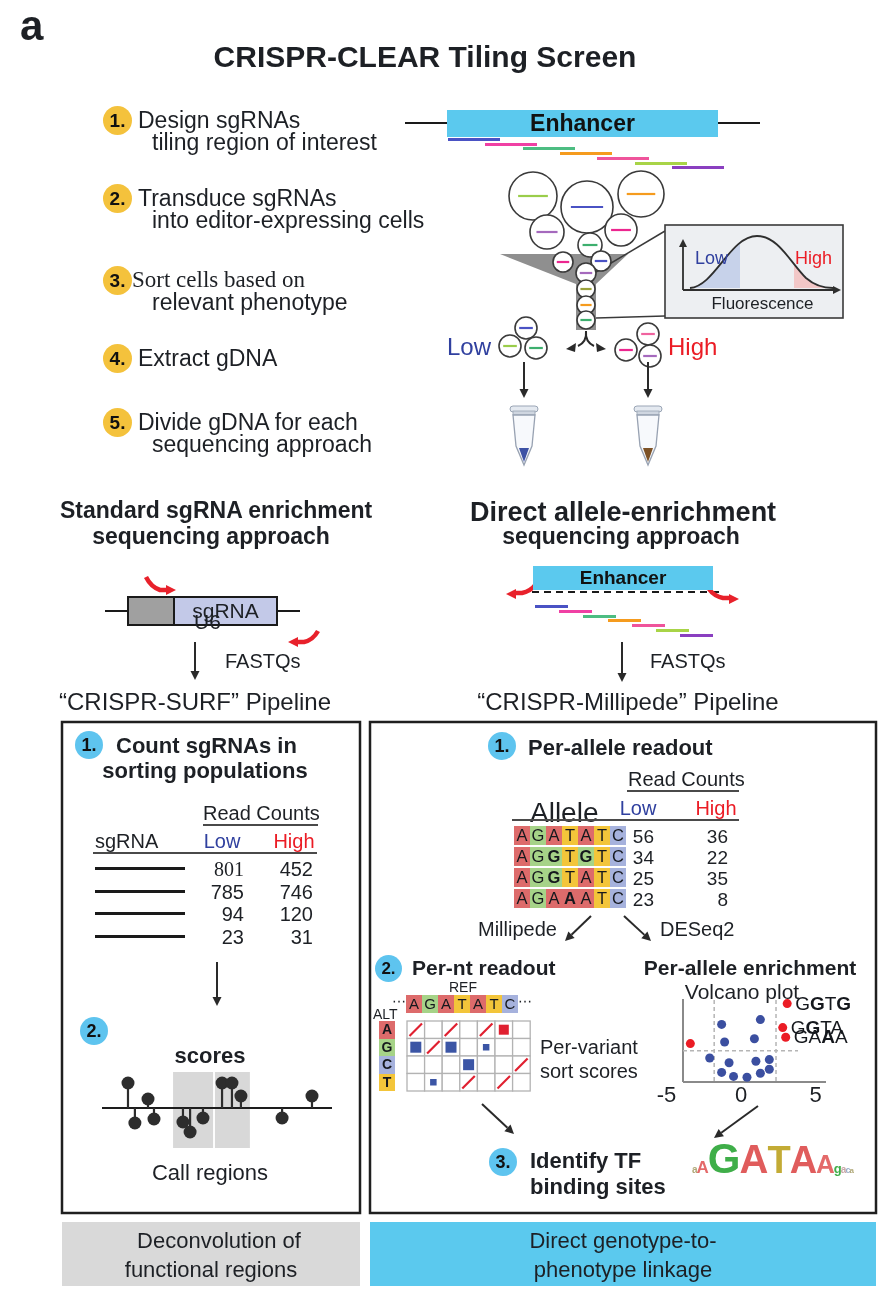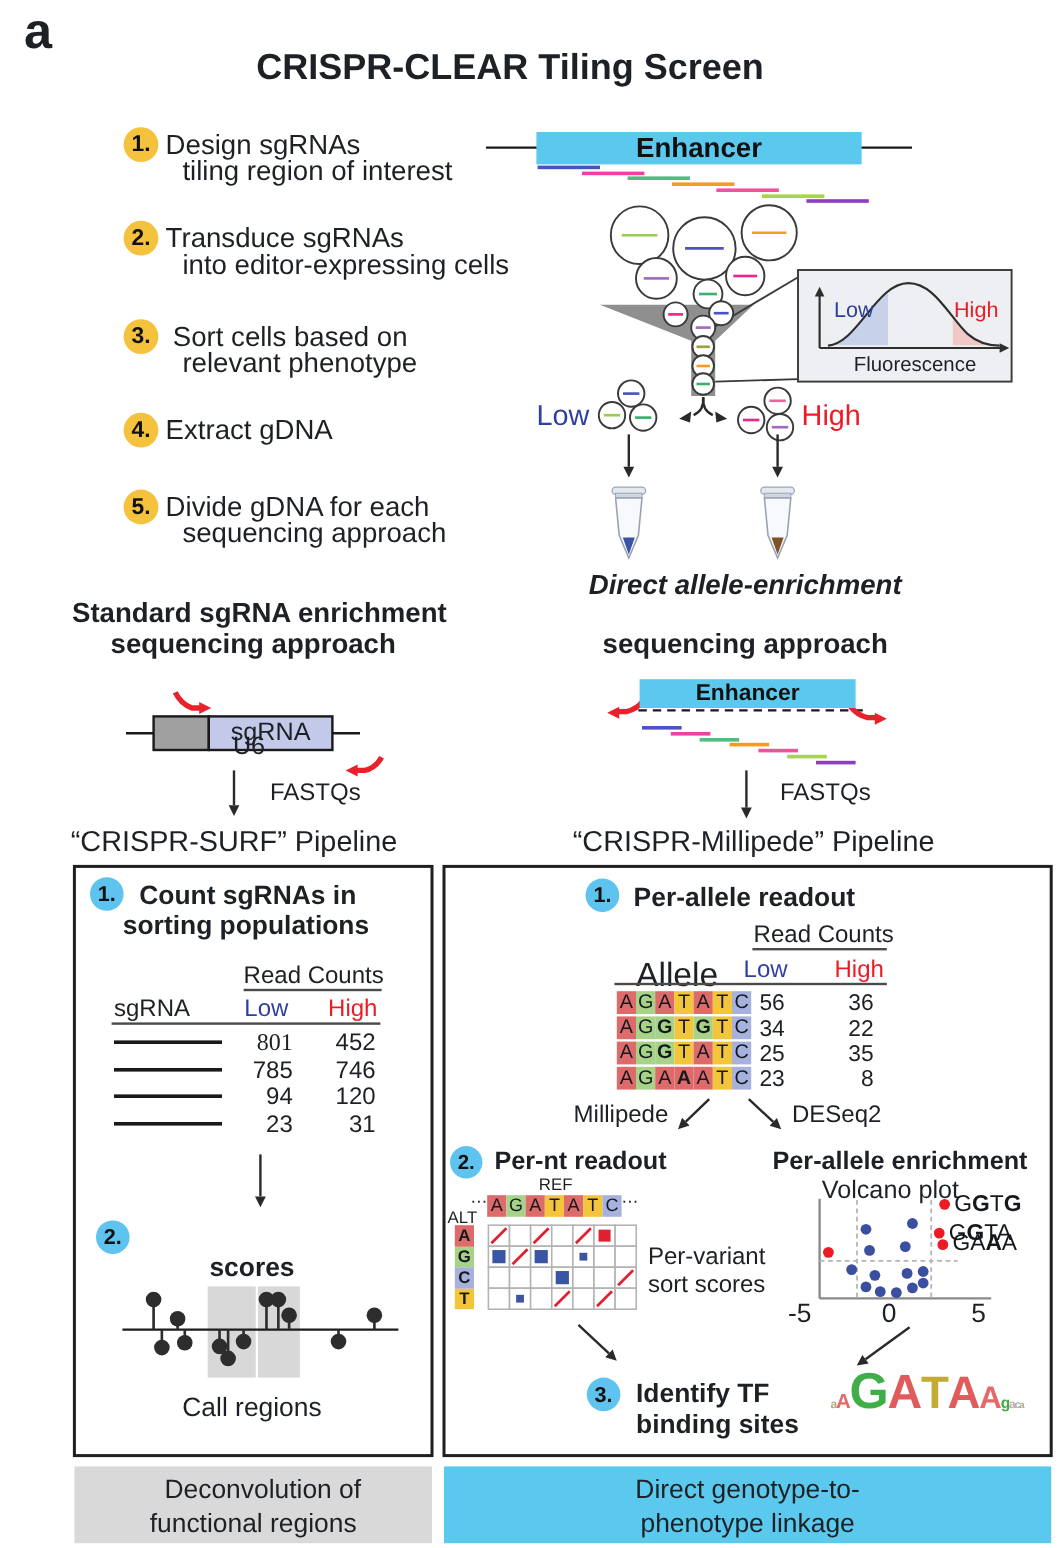--- a/index.html
+++ b/index.html
@@ -198,21 +198,21 @@
   <div class="t" style="left:138px;top:107px;font-size:23px;">Design sgRNAs</div>
   <div class="t" style="left:152px;top:129px;font-size:23px;">tiling region of interest</div>
   <div class="num-circle yellow" style="left:103px;top:184px;width:29px;height:29px;font-size:19px;">
       <span>2.</span>
     </div>
   <div class="t" style="left:138px;top:185px;font-size:23px;">Transduce sgRNAs</div>
   <div class="t" style="left:152px;top:207px;font-size:23px;">into editor-expressing cells</div>
   <div class="num-circle yellow" style="left:103px;top:266px;width:29px;height:29px;font-size:19px;">
       <span>3.</span>
     </div>
-  <div class="t" style="left:144px;top:267px;font-size:23px;">Sort cells based on</div>
+  <div class="t" style="left:132px;top:267px;font-size:23px;font-family:Liberation Serif, serif;">Sort cells based on</div>
   <div class="t" style="left:152px;top:289px;font-size:23px;">relevant phenotype</div>
   <div class="num-circle yellow" style="left:103px;top:344px;width:29px;height:29px;font-size:19px;">
       <span>4.</span>
     </div>
   <div class="t" style="left:138px;top:345px;font-size:23px;">Extract gDNA</div>
   <div class="num-circle yellow" style="left:103px;top:408px;width:29px;height:29px;font-size:19px;">
       <span>5.</span>
     </div>
   <div class="t" style="left:138px;top:409px;font-size:23px;">Divide gDNA for each</div>
   <div class="t" style="left:152px;top:431px;font-size:23px;">sequencing approach</div>
@@ -232,21 +232,21 @@
 
   <div class="t lowc" style="left:695px;top:248px;font-size:18px;">Low</div>
   <div class="t highc" style="left:795px;top:248px;font-size:18px;">High</div>
   <div class="t ctr" style="left:680px;top:294px;width:165px;font-size:17px;">Fluorescence</div>
 
   <div class="t lowc" style="left:447px;top:333px;font-size:24px;">Low</div>
   <div class="t highc" style="left:668px;top:333px;font-size:24px;">High</div>
 
   <div class="t b ctr" style="left:60px;top:497px;width:302px;font-size:23px;">Standard sgRNA enrichment</div>
   <div class="t b ctr" style="left:60px;top:523px;width:302px;font-size:23px;">sequencing approach</div>
-  <div class="t b ctr" style="left:470px;top:474px;width:302px;font-size:23px;font-style:italic;">Direct allele-enrichment</div>
+  <div class="t b ctr" style="left:470px;top:497px;width:302px;font-size:27px;">Direct allele-enrichment</div>
   <div class="t b ctr" style="left:470px;top:523px;width:302px;font-size:23px;">sequencing approach</div>
 
   <div class="t ctr" style="left:128px;top:610px;width:65px;font-size:21px;padding-left:47px;">U6</div>
   <div class="t ctr" style="left:174px;top:599px;width:103px;font-size:21px;">sgRNA</div>
   <div class="cyanbox" style="left:533px;top:566px;width:180px;height:24px;font-size:19px;">
       <span>Enhancer</span>
     </div>
   <div id="tiles-right">
       <div class="tile" style="left: 535px; top: 605px; width: 33px; background: rgb(74, 82, 196);"></div>
       <div class="tile" style="left: 559.2px; top: 609.8px; width: 33px; background: rgb(240, 64, 164);"></div>

